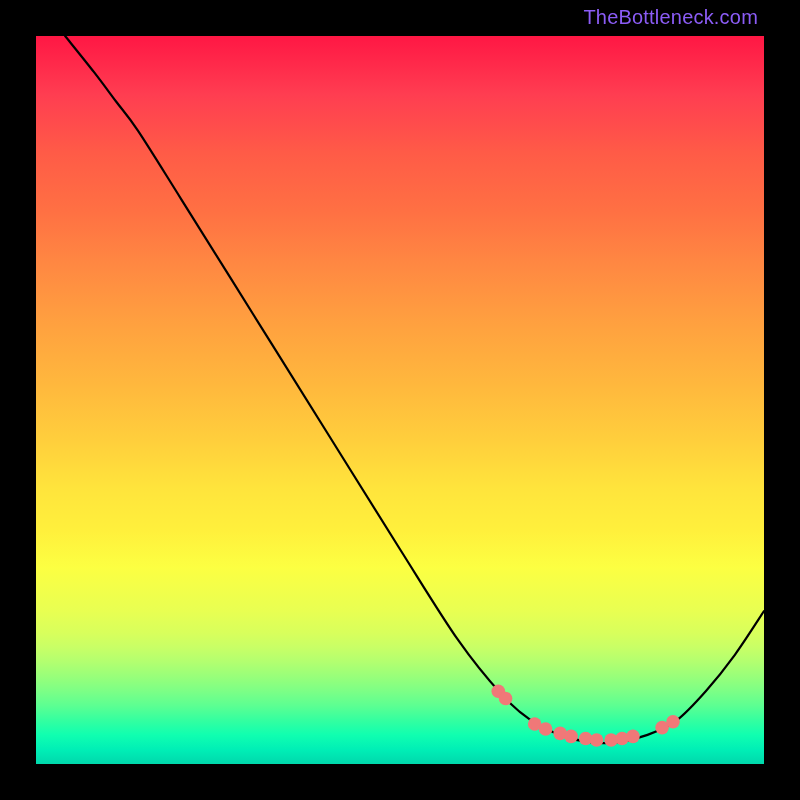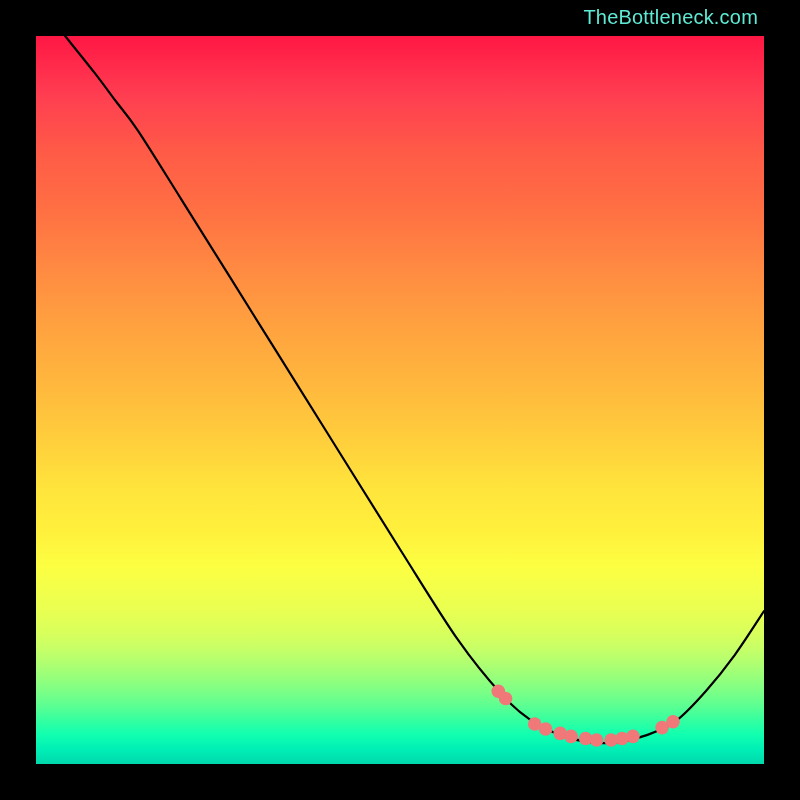--- a/index.html
+++ b/index.html
@@ -35,21 +35,21 @@
       #10ffb0 96%,
       #00efb6 98%,
       #00d8ac 100%
     );
   }
   .watermark {
     position: absolute;
     top: 6px;
     right: 42px;
     font-size: 20px;
-    color: #5eead4;
+    color: #8b5cf6;
     font-weight: 400;
     letter-spacing: 0.2px;
   }
   svg.curve {
     position: absolute;
     left: 0; top: 0;
     width: 728px; height: 728px;
   }
   .dot {
     fill: #f07878;

